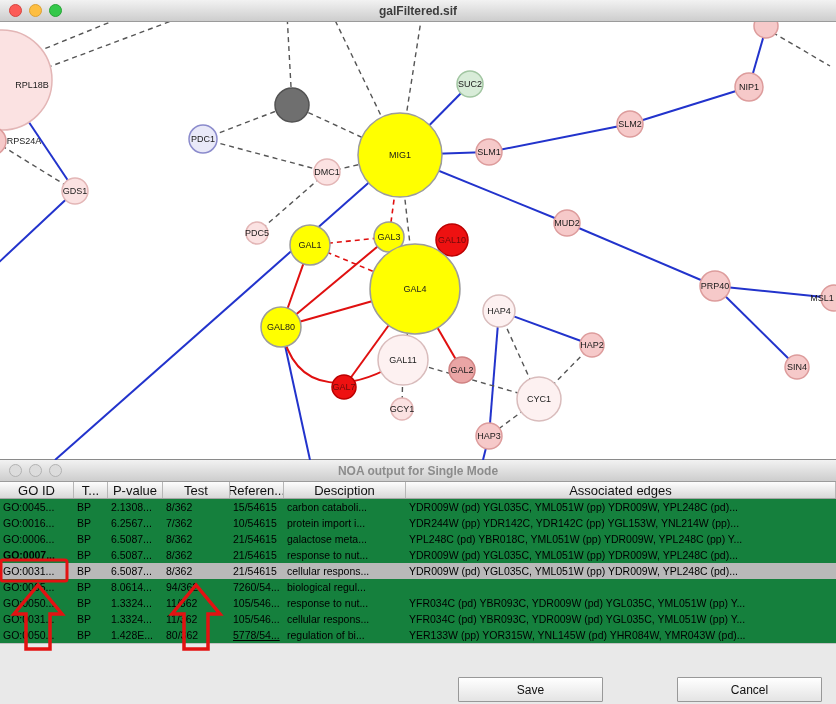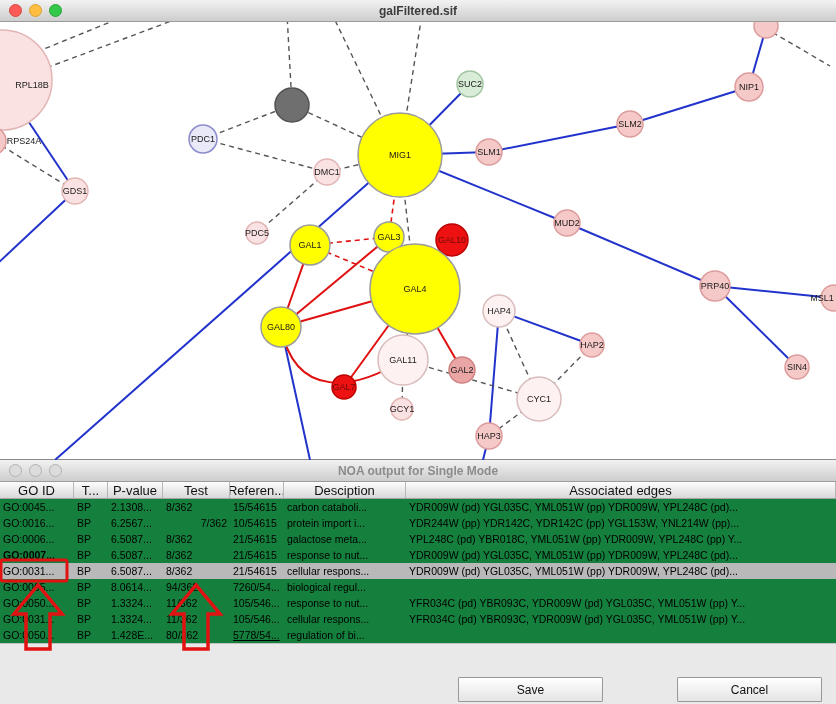--- a/index.html
+++ b/index.html
@@ -203,21 +203,21 @@
         <div class="td" style="width: 55px;">2.1308...</div>
         <div class="td" style="width: 67px;">8/362</div>
         <div class="td" style="width: 54px;">15/54615</div>
         <div class="td" style="width: 122px;">carbon cataboli...</div>
         <div class="td" style="width: 430px;">YDR009W (pd) YGL035C, YML051W (pp) YDR009W, YPL248C (pd)...</div>
       </div>
       <div class="tr">
         <div class="td" style="width: 74px;">GO:0016...</div>
         <div class="td" style="width: 34px;">BP</div>
         <div class="td" style="width: 55px;">6.2567...</div>
-        <div class="td" style="width: 67px; text-align: right;">7/362</div>
+        <div class="td" style="width: 67px;">7/362</div>
         <div class="td" style="width: 54px;">10/54615</div>
         <div class="td" style="width: 122px;">protein import i...</div>
         <div class="td" style="width: 430px;">YDR244W (pp) YDR142C, YDR142C (pp) YGL153W, YNL214W (pp)...</div>
       </div>
       <div class="tr">
         <div class="td" style="width: 74px;">GO:0006...</div>
         <div class="td" style="width: 34px;">BP</div>
         <div class="td" style="width: 55px;">6.5087...</div>
         <div class="td" style="width: 67px;">8/362</div>
         <div class="td" style="width: 54px;">21/54615</div>
@@ -268,20 +268,21 @@
         <div class="td" style="width: 122px;">cellular respons...</div>
         <div class="td" style="width: 430px;">YFR034C (pd) YBR093C, YDR009W (pd) YGL035C, YML051W (pp) Y...</div>
       </div>
       <div class="tr">
         <div class="td" style="width: 74px;">GO:0050...</div>
         <div class="td" style="width: 34px;">BP</div>
         <div class="td" style="width: 55px;">1.428E...</div>
         <div class="td" style="width: 67px;">80/362</div>
         <div class="td" style="width: 54px; text-decoration: underline;">5778/54...</div>
         <div class="td" style="width: 122px;">regulation of bi...</div>
+        <div class="td" style="width: 430px;">YER133W (pp) YOR315W, YNL145W (pd) YHR084W, YMR043W (pd)...</div>
       </div>
     </div>
 
   <div class="button-panel">
     <button class="mac-btn save">Save</button>
     <button class="mac-btn cancel">Cancel</button>
   </div>
 </section>
 
 <svg class="annot" width="836" height="704" viewBox="0 0 836 704">

